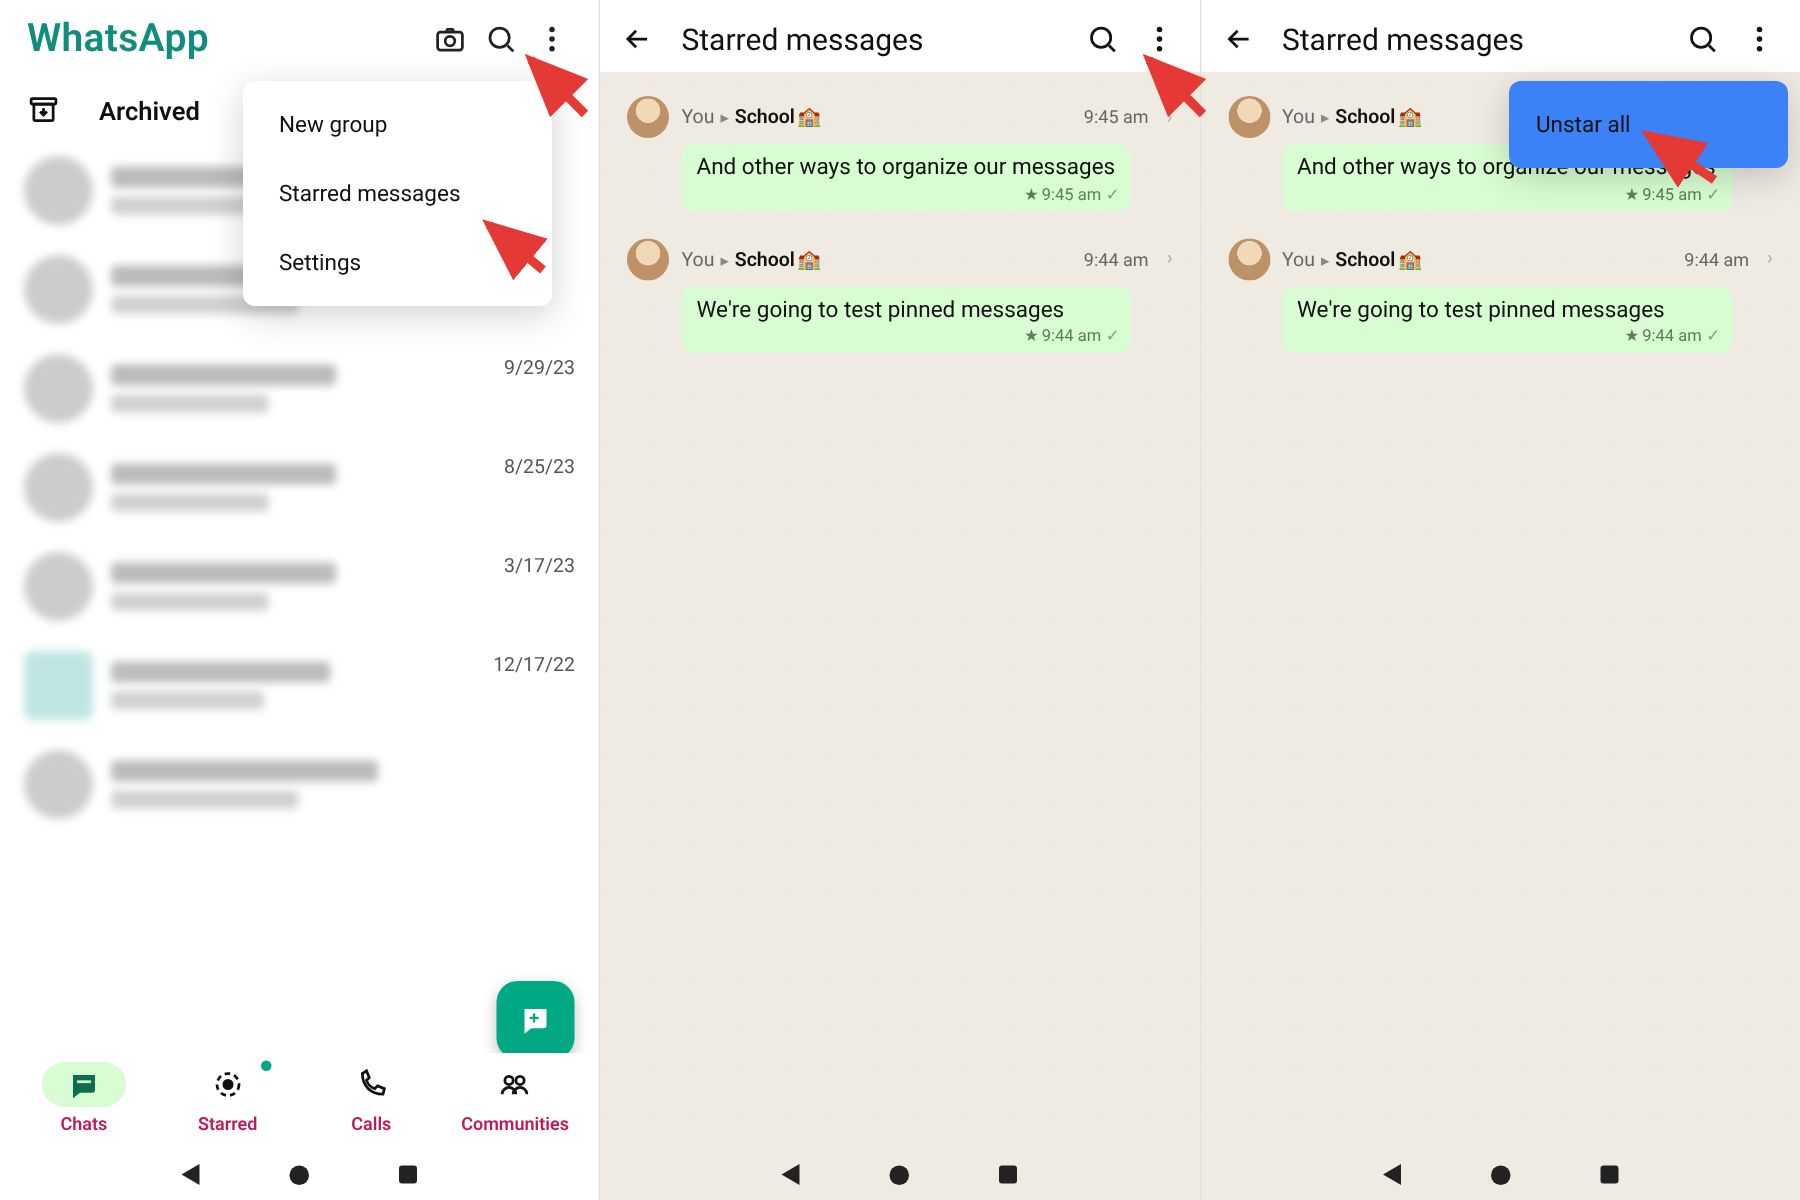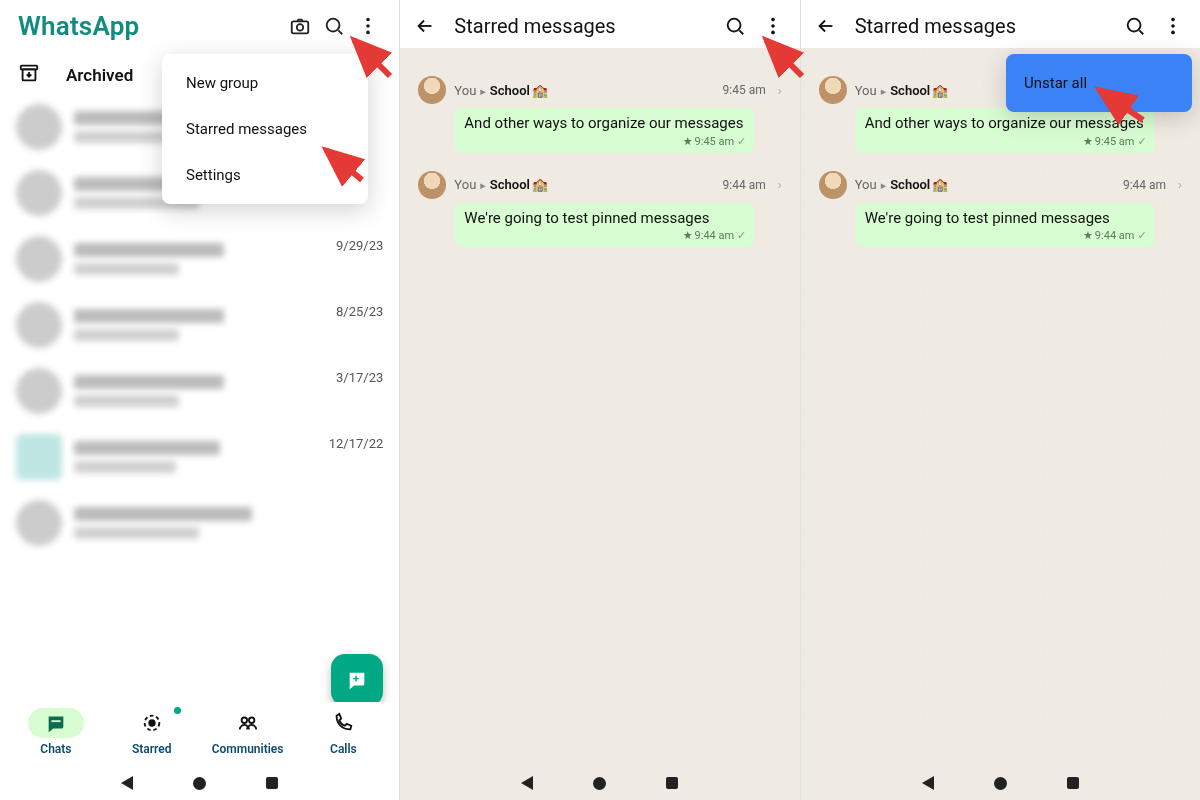--- a/index.html
+++ b/index.html
@@ -91,21 +91,21 @@
   .bottom-nav {
     display: flex;
     position: absolute;
     bottom: 36px; left: 0; right: 0;
     padding: 6px 8px 8px 8px;
     background: #fff;
   }
   .nav-item {
     flex: 1;
     display: flex; flex-direction: column; align-items: center;
-    font-size: 12px; font-weight: 600; color: #0c4a6e;
+    font-size: 12px; font-weight: 600; color: #be185d;
     gap: 4px;
   }
   .nav-icon-wrap {
     width: 56px; height: 30px; border-radius: 15px;
     display: flex; align-items: center; justify-content: center;
   }
   .nav-item.active .nav-icon-wrap { background: #D9FDD3; }
   .nav-label { font-weight: 600; }
   .sys-nav {
     position: absolute;
@@ -146,21 +146,21 @@
     flex: 1;
     font-size: 20px;
     color: #111;
     margin-left: 8px;
   }
   .msg-area {
     flex: 1;
     background: #EFEAE2;
     background-image: radial-gradient(circle at 10% 20%, rgba(0,0,0,.015) 1px, transparent 1px);
     background-size: 30px 30px;
-    padding: 18px 0 0 0;
+    padding: 6px 0 0 0;
     position: relative;
   }
   .msg-group { padding: 4px 10px; }
   .msg-head {
     display: flex; align-items: center;
     padding: 6px 8px 2px 8px;
     gap: 8px;
   }
   .small-avatar {
     width: 28px; height: 28px; border-radius: 50%;
@@ -346,35 +346,35 @@
               <circle cx="12" cy="12" r="8" stroke-dasharray="4 3"></circle>
               <circle cx="12" cy="12" r="3" fill="#111"></circle>
             </svg>
           <span class="status-dot"></span>
         </div>
         <span class="nav-label">Starred</span>
       </div>
       <div class="nav-item">
         <div class="nav-icon-wrap">
           <svg class="ic20" viewBox="0 0 24 24" fill="none" stroke="#111" stroke-width="2">
+              <path d="M5 4c0 9 6 15 15 15l1-4-5-2-2 2c-3-1-5-3-6-6l2-2-2-5-3 2z"></path>
+            </svg>
+        </div>
+        <span class="nav-label">Calls</span>
+      </div>
+      <div class="nav-item">
+        <div class="nav-icon-wrap">
+          <svg class="ic20" viewBox="0 0 24 24" fill="none" stroke="#111" stroke-width="2">
               <circle cx="8" cy="9" r="3"></circle>
               <circle cx="16" cy="9" r="3"></circle>
               <path d="M3 19c0-3 3-5 5-5s5 2 5 5"></path>
               <path d="M11 19c0-3 3-5 5-5s5 2 5 5"></path>
             </svg>
         </div>
         <span class="nav-label">Communities</span>
-      </div>
-      <div class="nav-item">
-        <div class="nav-icon-wrap">
-          <svg class="ic20" viewBox="0 0 24 24" fill="none" stroke="#111" stroke-width="2">
-              <path d="M5 4c0 9 6 15 15 15l1-4-5-2-2 2c-3-1-5-3-6-6l2-2-2-5-3 2z"></path>
-            </svg>
-        </div>
-        <span class="nav-label">Calls</span>
       </div>
     </div>
 
     <div class="sys-nav">
       <span class="tri"></span>
       <span class="circ"></span>
       <span class="squa"></span>
     </div>
 
     <div class="dropdown">

